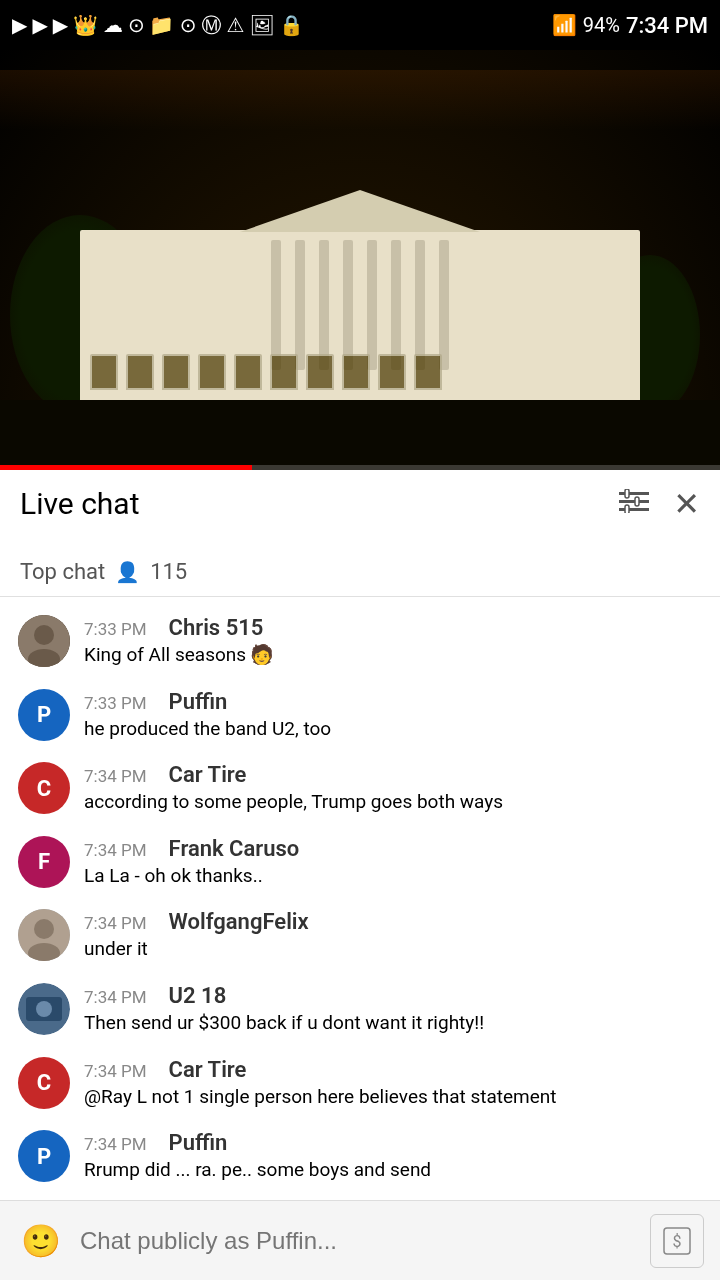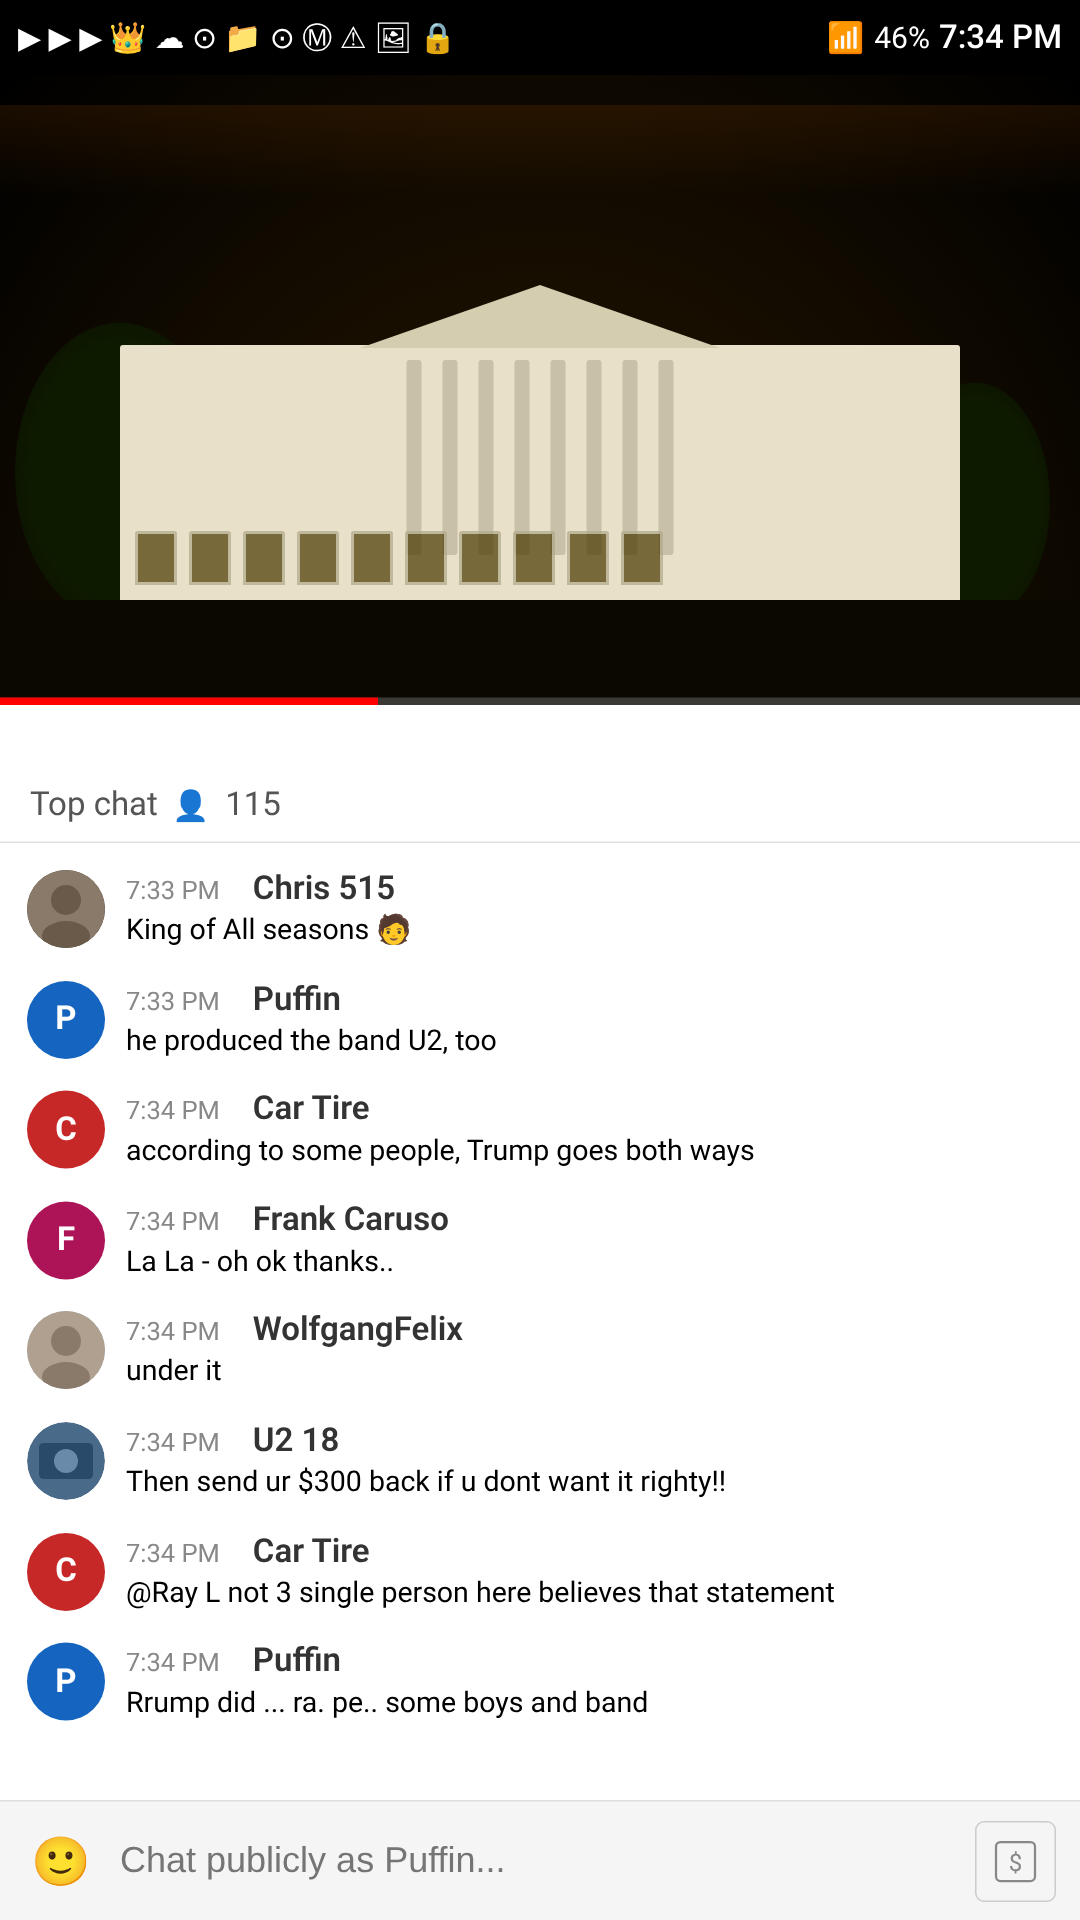--- a/index.html
+++ b/index.html
@@ -287,21 +287,21 @@
     <span>⊙</span>
     <span>📁</span>
     <span>⊙</span>
     <span>Ⓜ</span>
     <span>⚠</span>
     <span>🖼</span>
     <span>🔒</span>
   </div>
   <div class="status-icons-right">
     <span>📶</span>
-    <span>46%</span>
+    <span>94%</span>
     <span class="status-time">7:34 PM</span>
   </div>
 </div>
 
 <div class="video-area">
   <div class="video-bg">
     <div class="city-lights"></div>
     <div class="trees-left"></div>
     <div class="trees-right"></div>
     <div class="wh-container">
@@ -332,20 +332,37 @@
       </div>
     </div>
     <div class="ground"></div>
   </div>
   <div class="video-progress">
     <div class="video-progress-fill"></div>
   </div>
 </div>
 
 <div class="chat-header">
+  <div class="chat-title-row">
+    <span class="chat-title">Live chat</span>
+    <div class="chat-header-icons">
+      <span class="icon-btn">
+        
+        <svg width="30" height="24" viewBox="0 0 30 24" fill="none">
+          <rect x="0" y="3" width="30" height="3" fill="#555"></rect>
+          <rect x="0" y="11" width="30" height="3" fill="#555"></rect>
+          <rect x="0" y="19" width="30" height="3" fill="#555"></rect>
+          <rect x="6" y="0" width="4" height="9" rx="2" fill="#fff" stroke="#555" stroke-width="1.5"></rect>
+          <rect x="16" y="8" width="4" height="9" rx="2" fill="#fff" stroke="#555" stroke-width="1.5"></rect>
+          <rect x="6" y="16" width="4" height="9" rx="2" fill="#fff" stroke="#555" stroke-width="1.5"></rect>
+        </svg>
+      </span>
+      <span class="icon-btn" style="font-size:32px; color:#555;">✕</span>
+    </div>
+  </div>
   <div class="chat-subtitle">
     <span>Top chat</span>
     <span class="viewer-icon">👤</span>
     <span>115</span>
   </div>
 </div>
 
 <div class="chat-messages" style="padding-bottom: 90px;">
 
   <div class="chat-msg">
@@ -432,32 +449,32 @@
     </div>
   </div>
 
   <div class="chat-msg">
     <div class="avatar av-red">C</div>
     <div class="msg-body">
       <div class="msg-meta">
         <span class="msg-time">7:34 PM</span>
         <span class="msg-name">Car Tire</span>
       </div>
-      <span class="msg-text">@Ray L not 3 single person here believes that statement</span>
+      <span class="msg-text">@Ray L not 1 single person here believes that statement</span>
     </div>
   </div>
 
   <div class="chat-msg">
     <div class="avatar av-blue">P</div>
     <div class="msg-body">
       <div class="msg-meta">
         <span class="msg-time">7:34 PM</span>
         <span class="msg-name">Puffin</span>
       </div>
-      <span class="msg-text">Rrump did ... ra. pe.. some boys and band</span>
+      <span class="msg-text">Rrump did ... ra. pe.. some boys and send</span>
     </div>
   </div>
 
 </div>
 
 <div class="chat-input-bar">
   <span class="emoji-btn">🙂</span>
   <input class="chat-input-field" type="text" readonly="" placeholder="Chat publicly as Puffin..." style="">
   <div class="send-btn">
 

